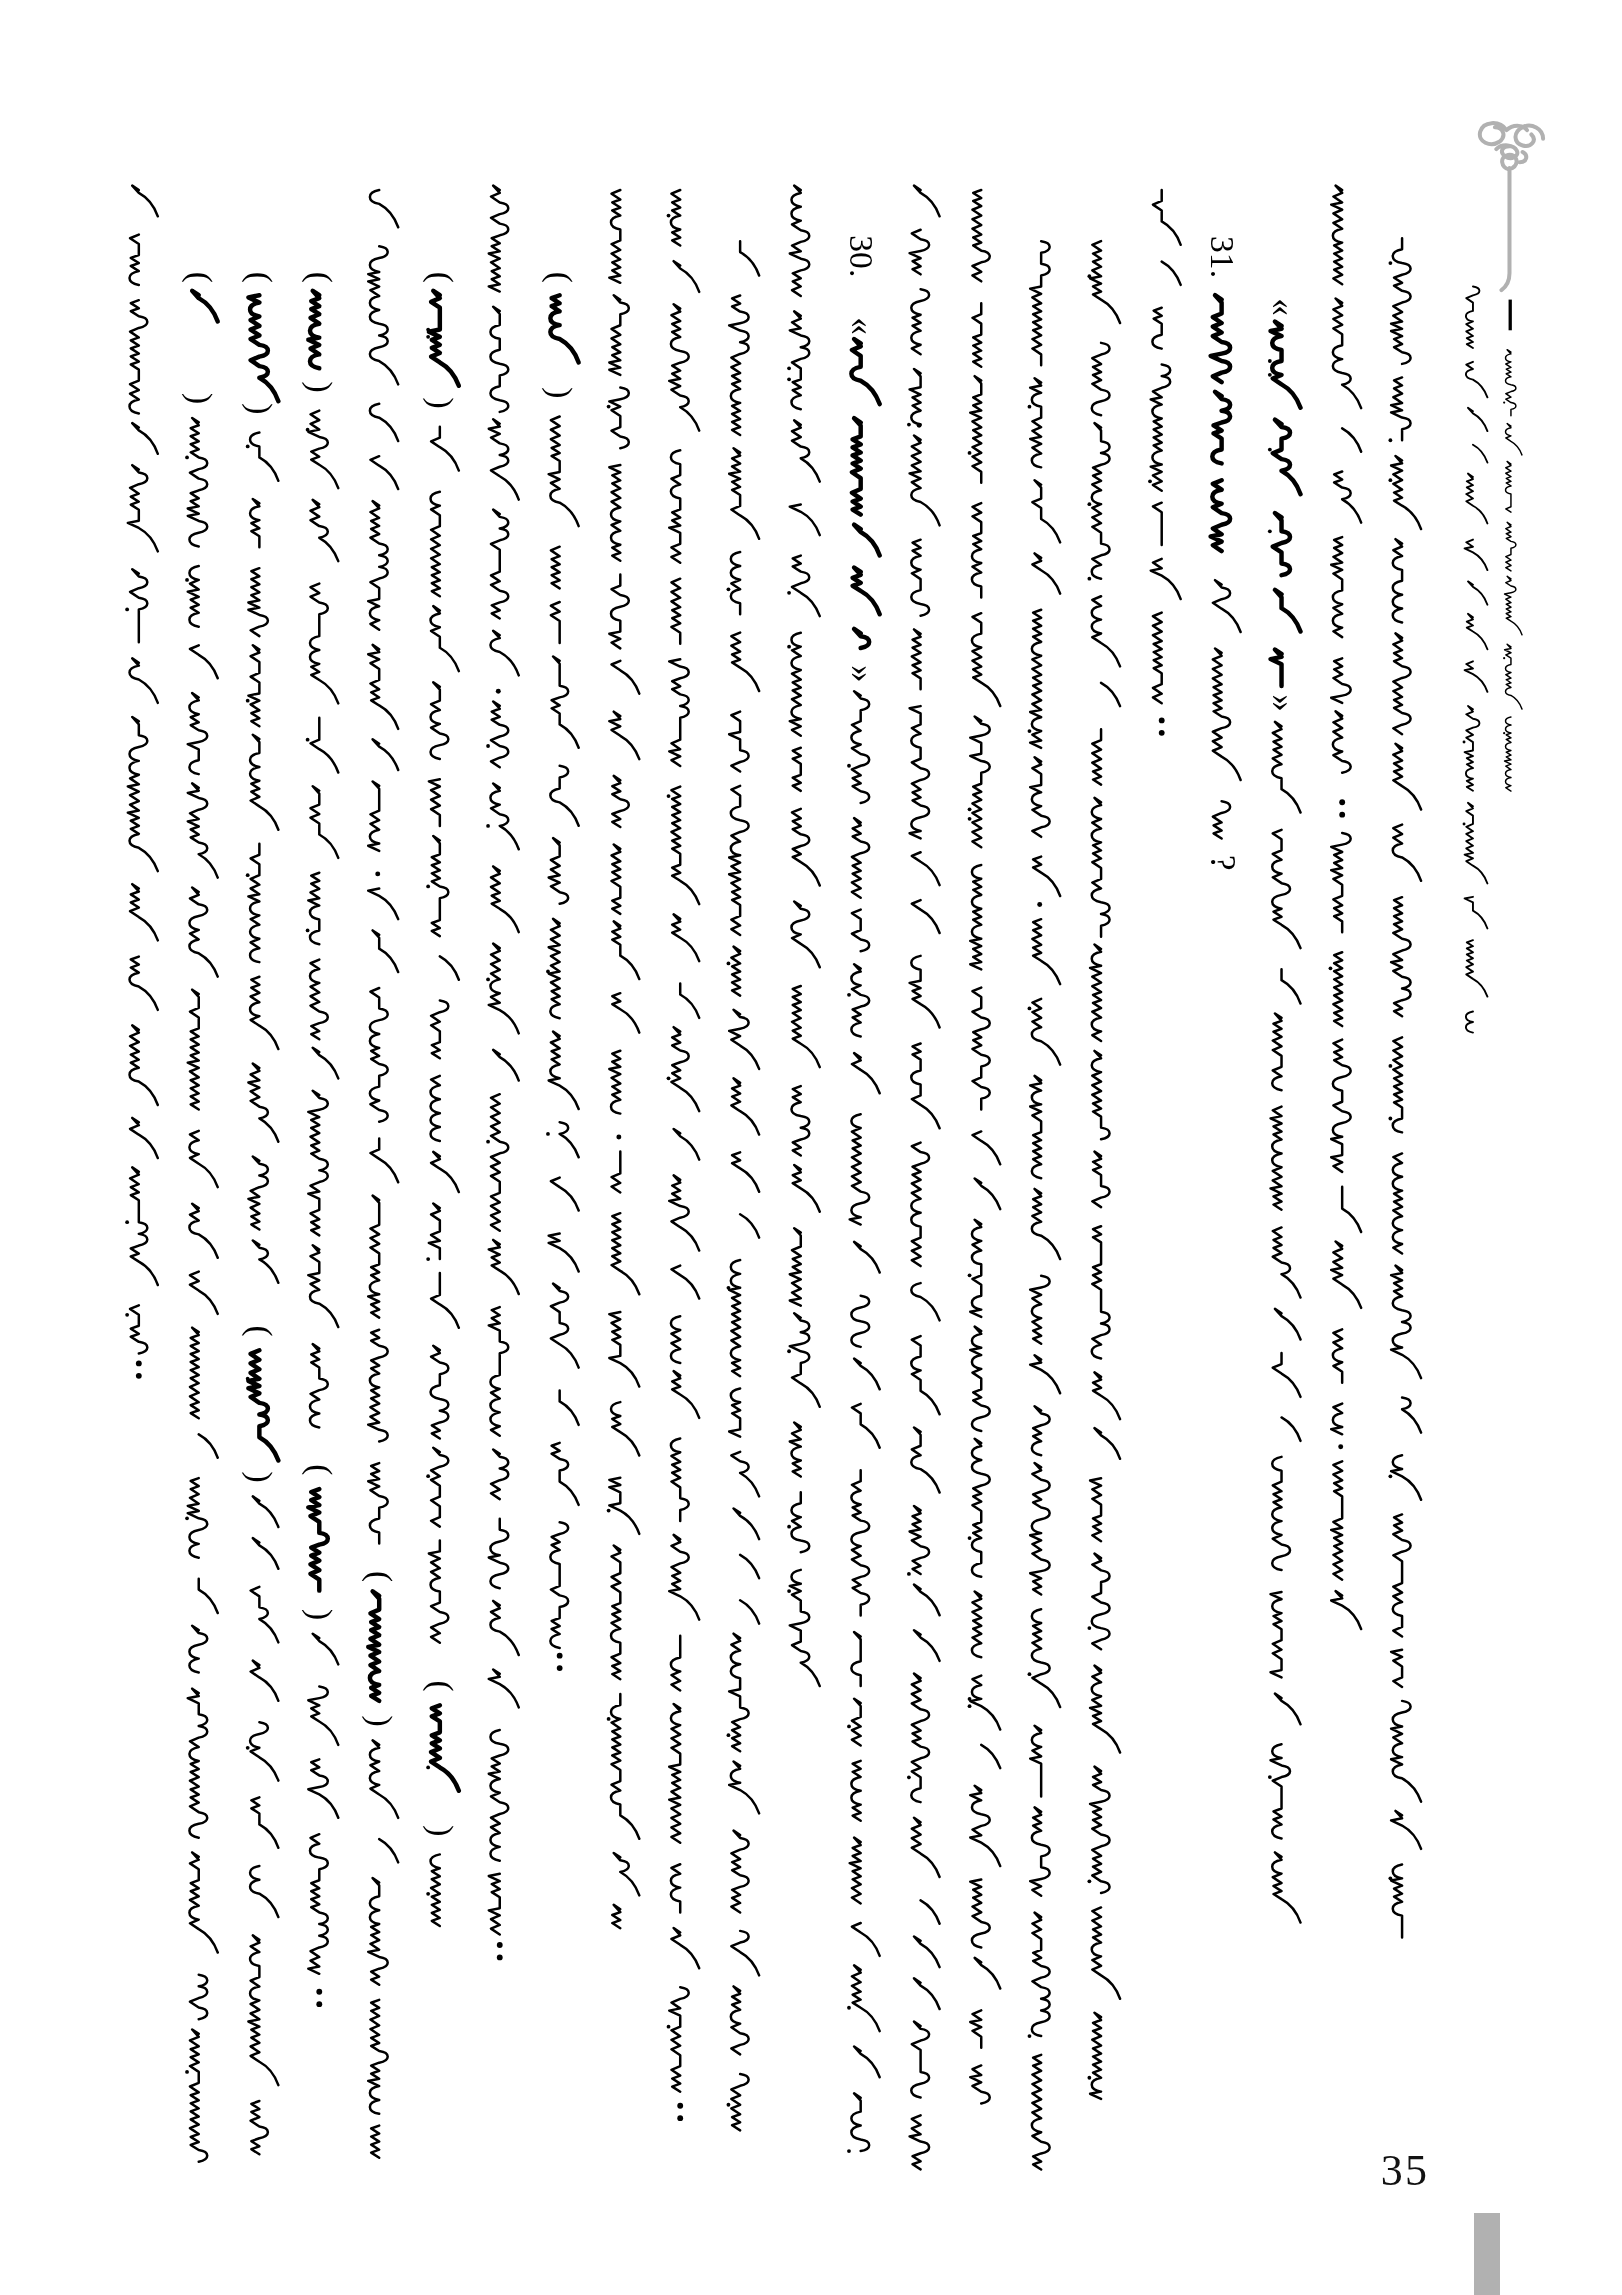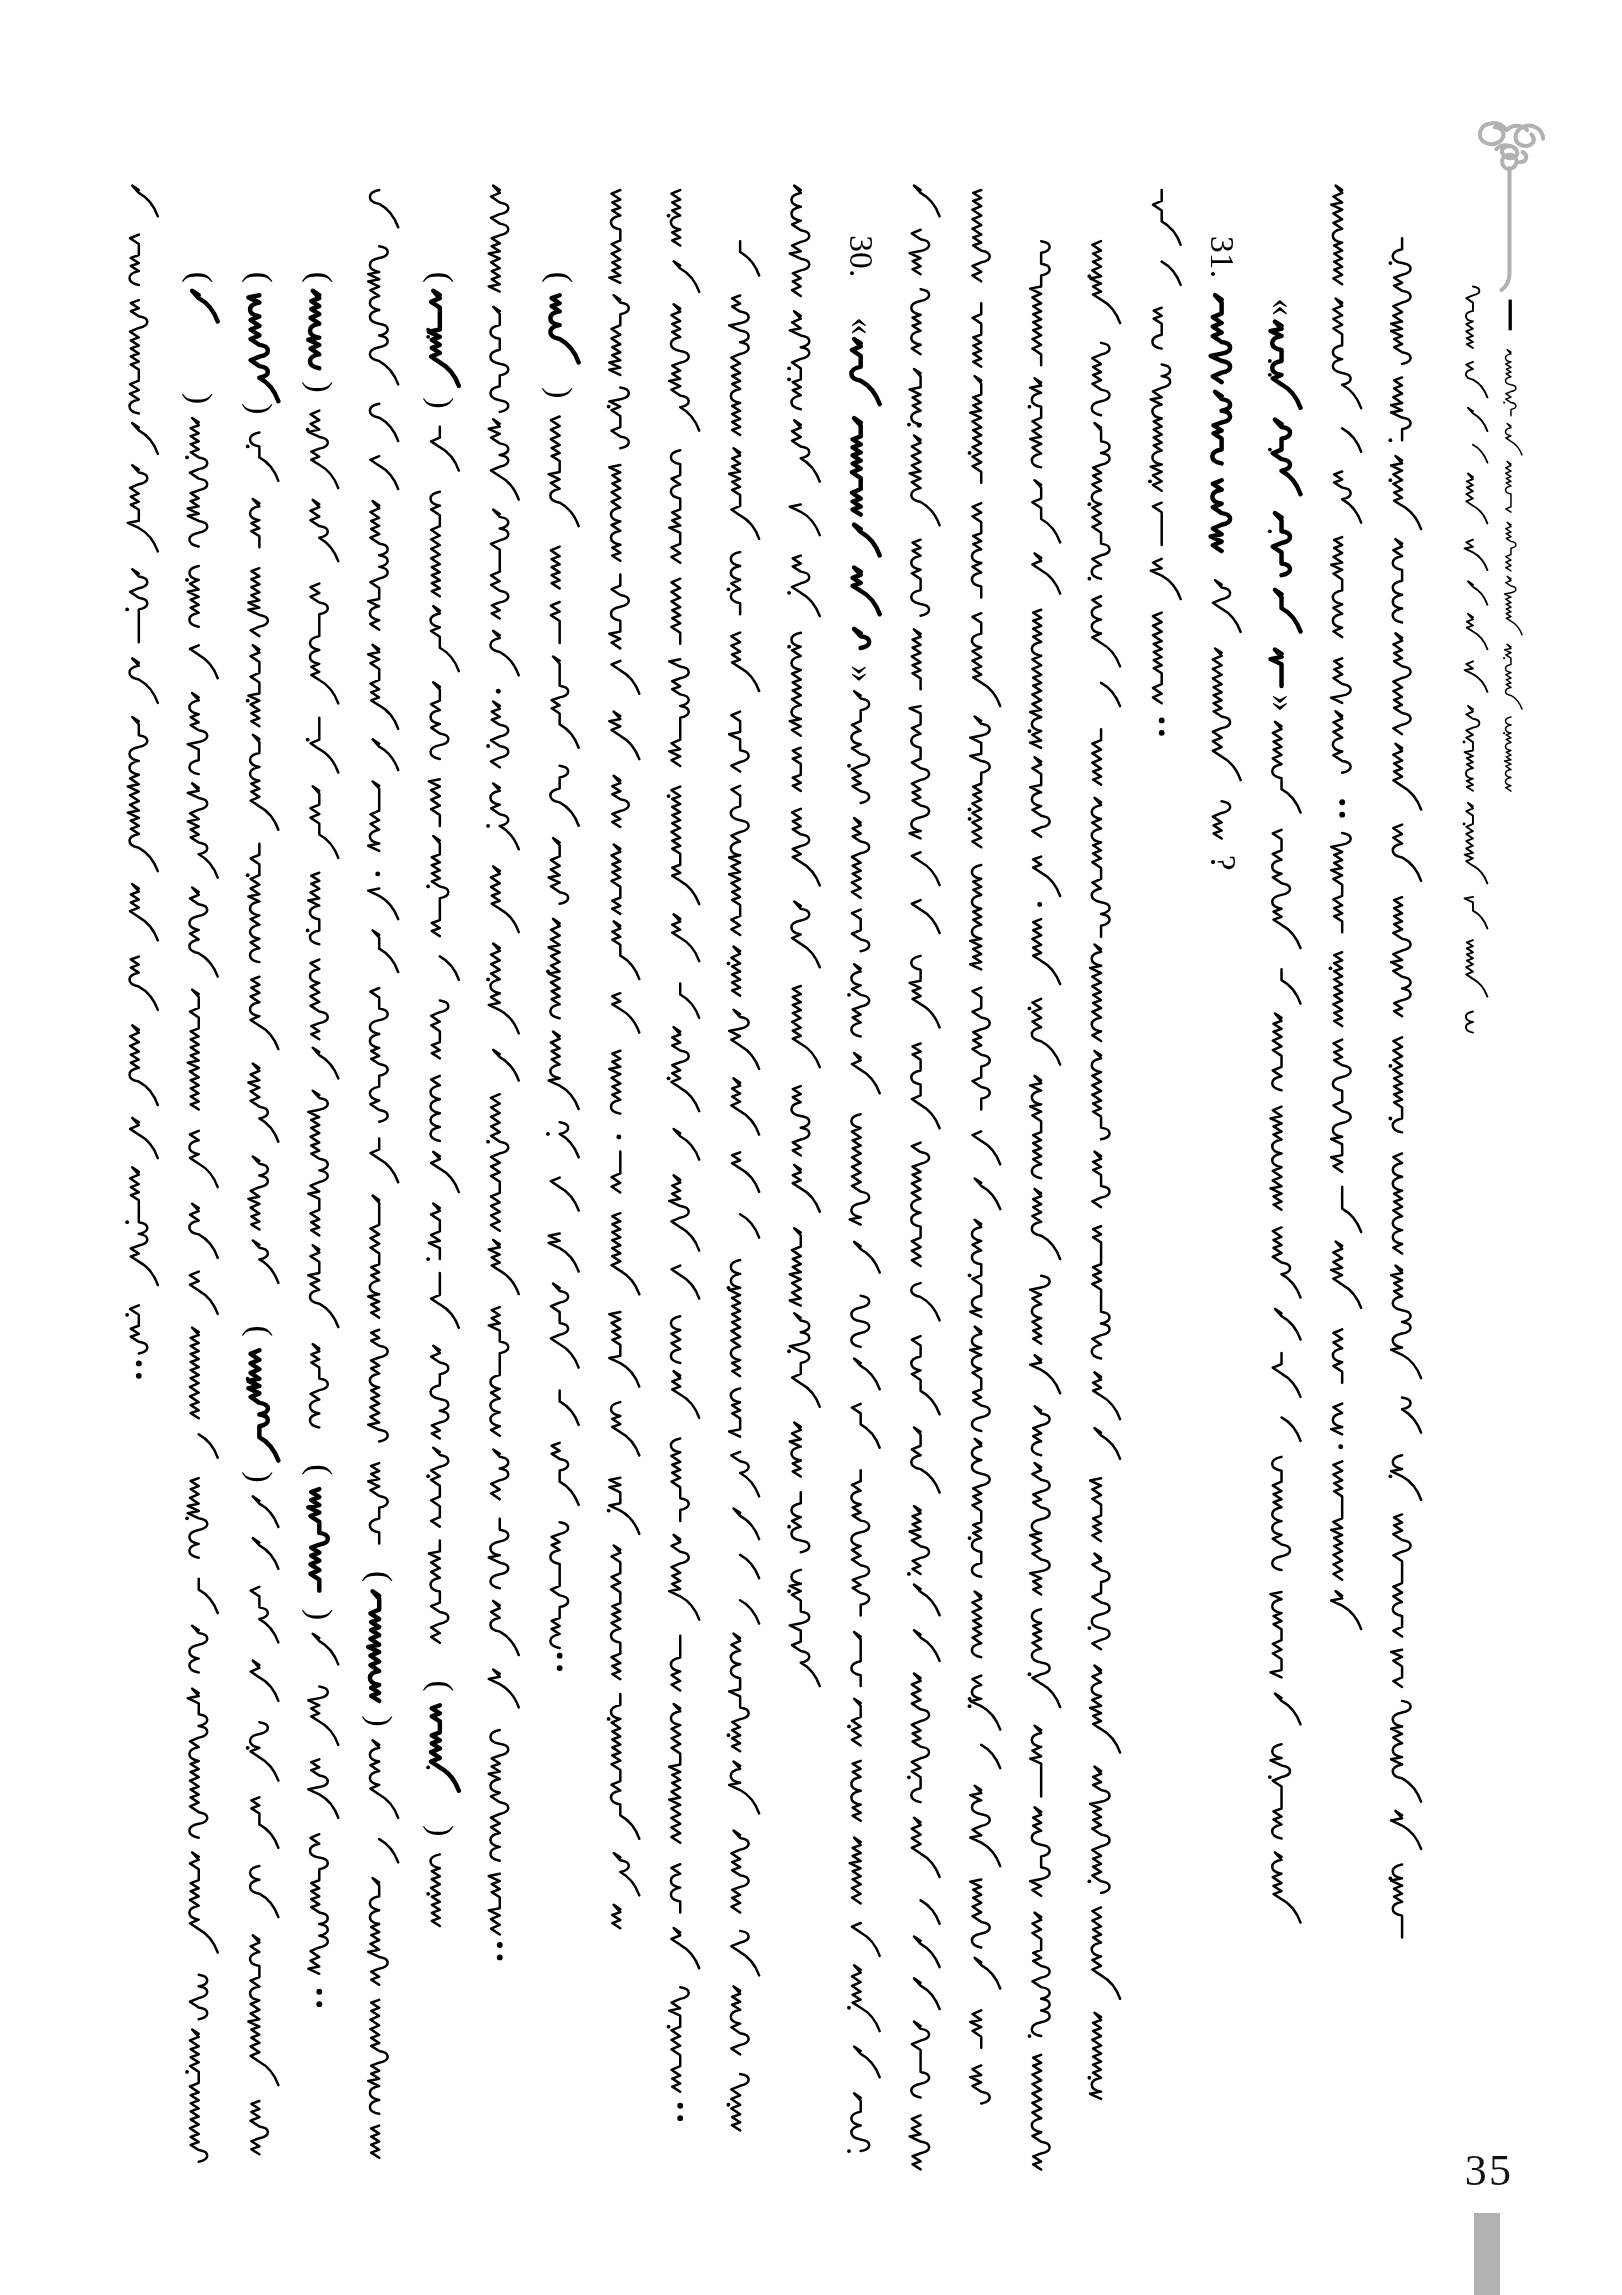--- a/index.html
+++ b/index.html
@@ -1,20 +1,20 @@
 <!DOCTYPE html>
 <html style="font-size:11.7px"><head>
 <meta charset="utf-8">
 <style>
   html,body{margin:0;padding:0;background:#ffffff;}
   body{width:1622px;height:2295px;position:relative;overflow:hidden;}
   .page{position:absolute;left:0;top:0;width:1622px;height:2295px;background:#ffffff;}
   svg.canvas{position:absolute;left:0;top:0;width:1622px;height:2295px;display:block;}
   .pageno{
-    position:absolute;left:1460px;top:2149px;width:58px;text-align:center;
+    position:absolute;left:1376px;top:2149px;width:58px;text-align:center;
     font-family:"Liberation Serif","DejaVu Serif",serif;
     font-size:44px;color:#121212;letter-spacing:2.2px;line-height:1;
   }
   .pagebar{
     position:absolute;left:1474px;top:2213px;width:25.6px;height:83px;
     background:#b1b1b1;
   }
 </style>
 </head>
 <body>

